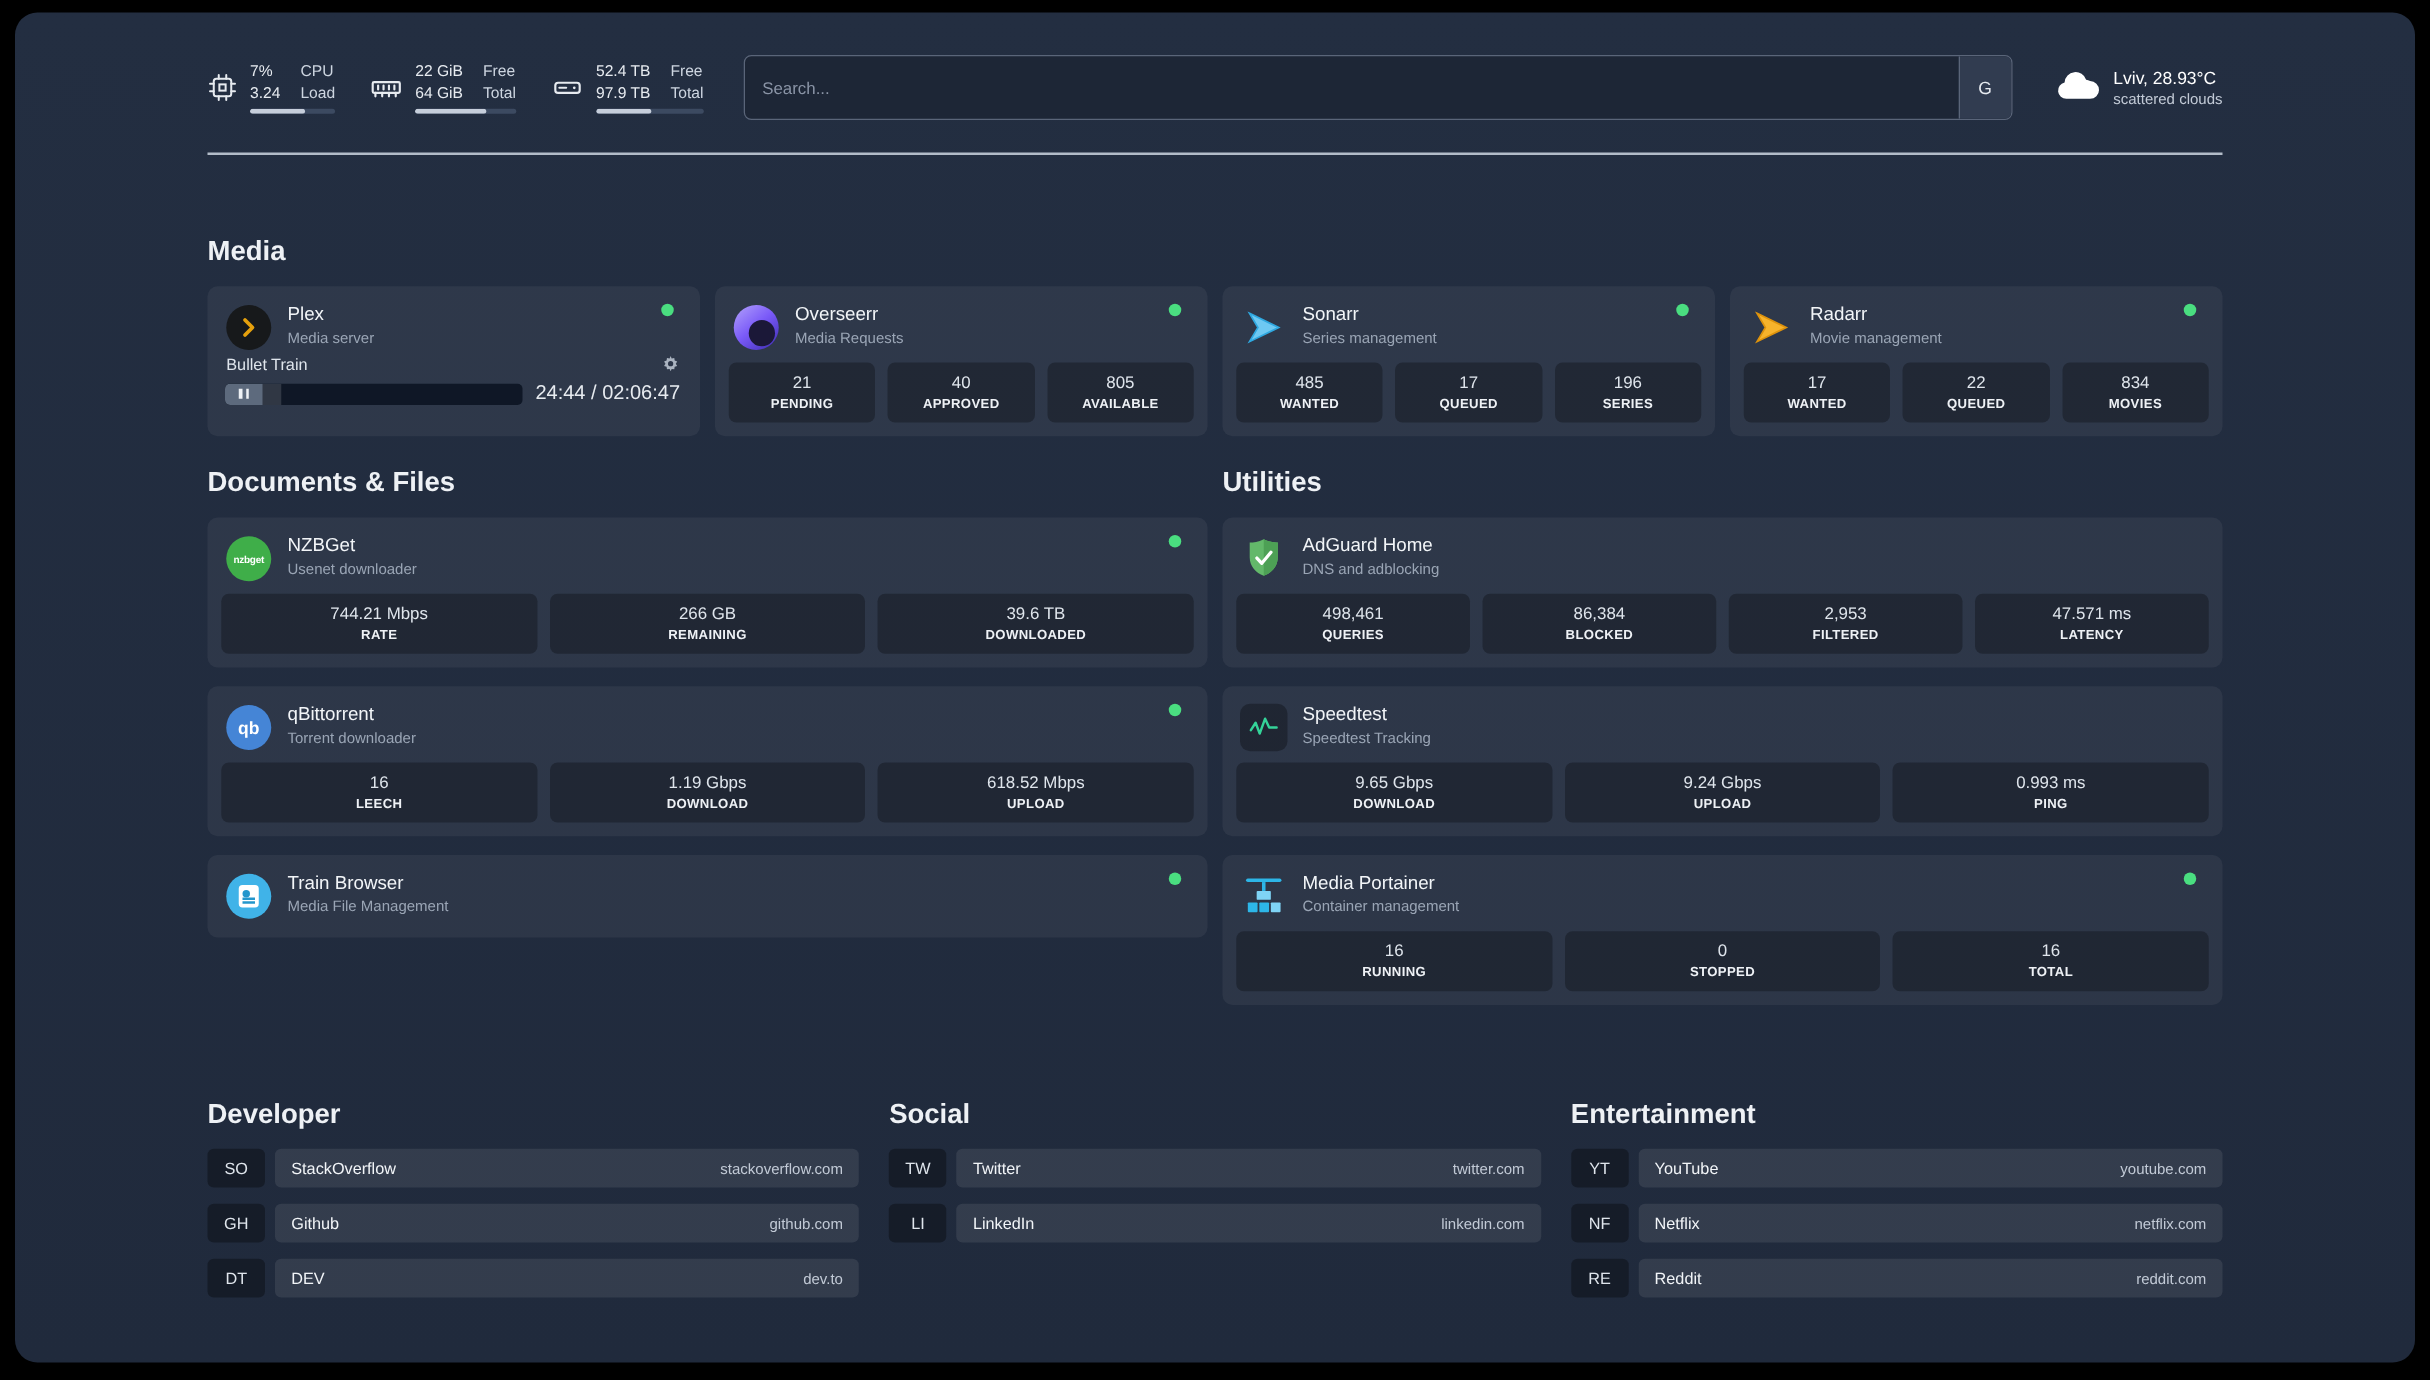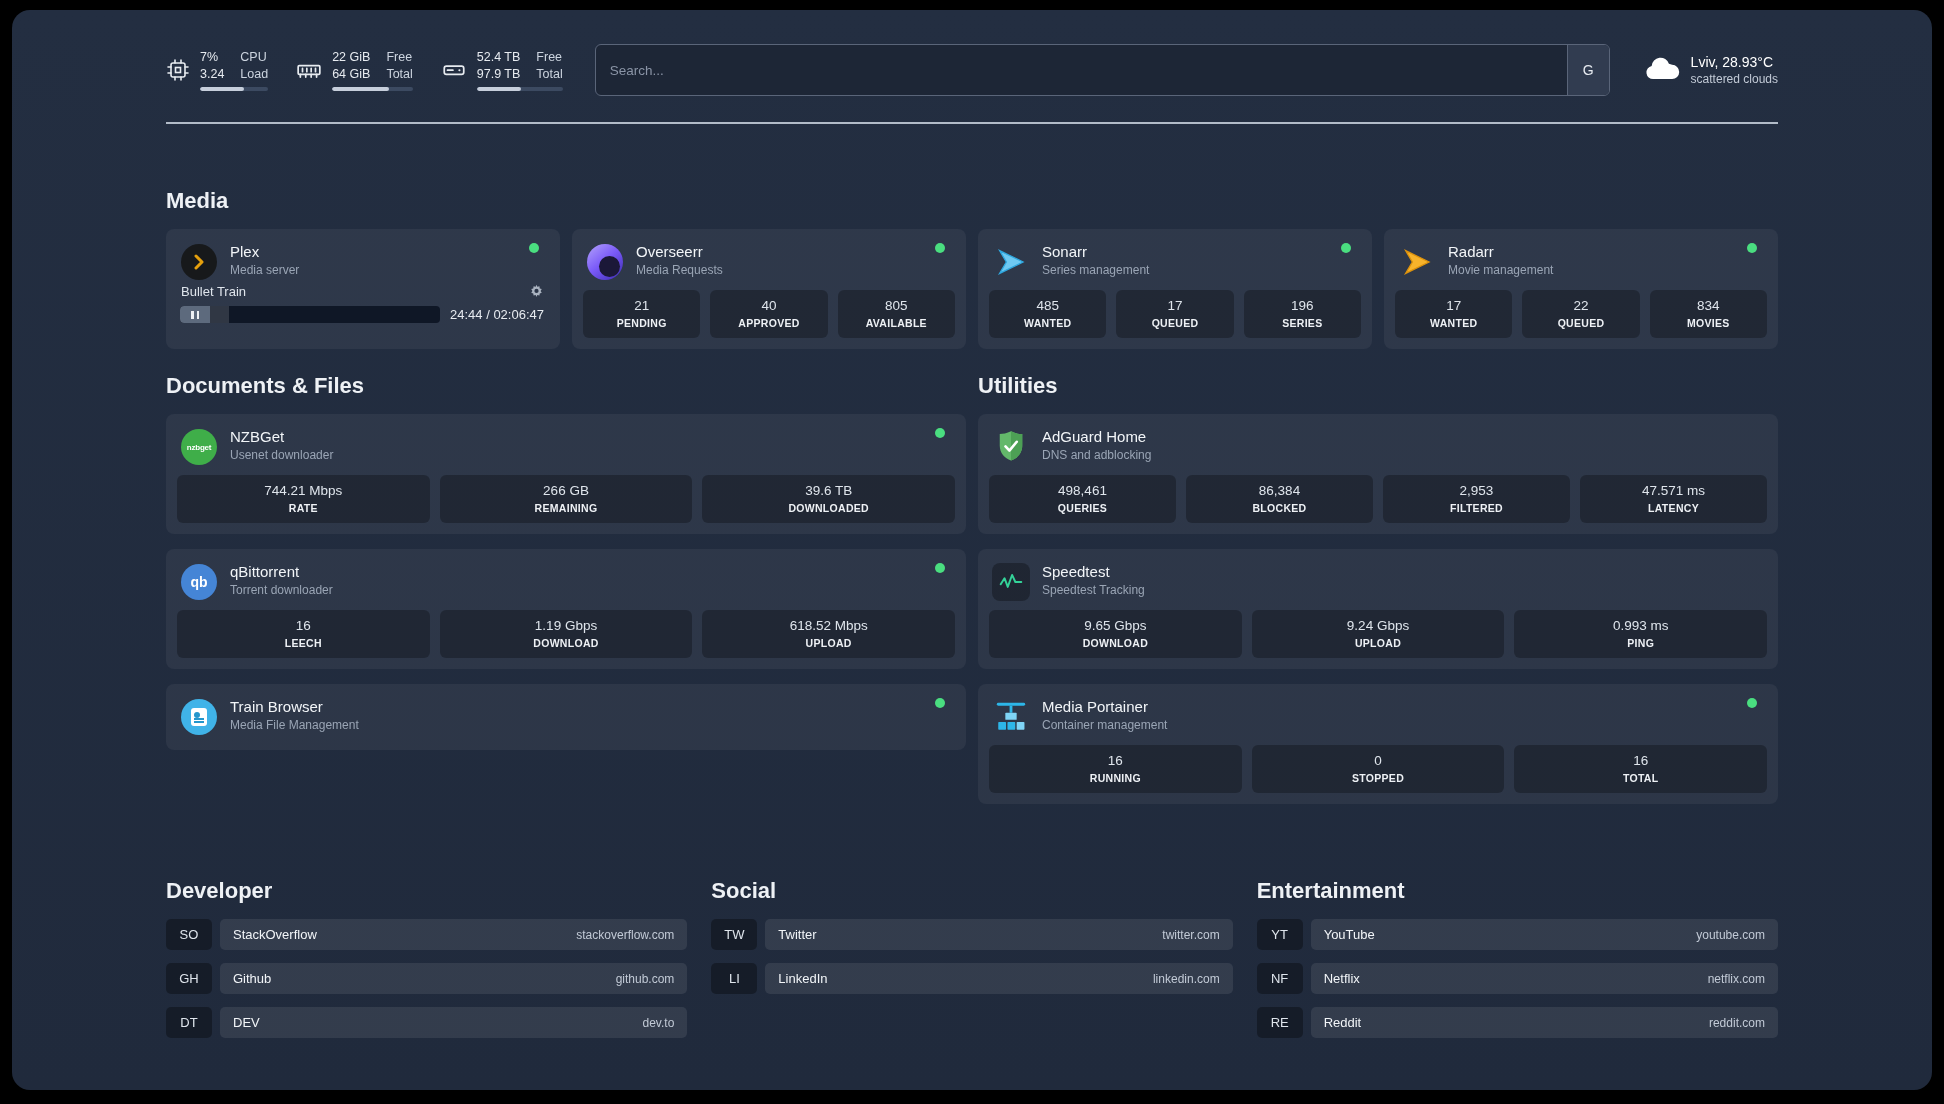--- a/index.html
+++ b/index.html
@@ -54,21 +54,21 @@
   .stat-l { font-size: 10.5px; font-weight: 700; color: #eef1f5; margin-top: 4px; letter-spacing: 0.3px; }
 
   
   .player-top { display: flex; align-items: center; justify-content: space-between; padding: 0 5px 7px 4px; color: #dfe5ec; font-size: 13px; }
   .gear { cursor: pointer; display: flex; }
   .player-row { display: flex; align-items: center; gap: 10px; padding: 0 3px 2px 3px; }
   .ptrack { flex: 1; height: 17px; background: #0f1726; border-radius: 4px; position: relative; display: flex; align-items: center; cursor: pointer; overflow: hidden; }
   .pfill { position: absolute; left: 0; top: 0; height: 100%; background: rgba(255,255,255,0.14); }
   .pause { width: 30px; height: 17px; background: #5d6a7d; border: none; border-radius: 4px 0 0 4px; display: flex; align-items: center; justify-content: center; gap: 3px; cursor: pointer; position: relative; z-index: 1; }
   .pause i { width: 2.5px; height: 8px; background: #eef1f5; display: block; }
-  .ptime { font-size: 13px; color: #e7ebf0; white-space: nowrap; padding-right: 2px; }
+  .ptime { font-size: 16px; color: #e7ebf0; white-space: nowrap; padding-right: 2px; }
 
   
   .circle { border-radius: 50%; width: 36px; height: 36px; display: flex; align-items: center; justify-content: center; }
   .icon-plex { background: #17191b; }
   .icon-overseerr { background: linear-gradient(140deg, #b3a2fb 0%, #7a5af8 48%, #3b2bb0 100%); position: relative; overflow: hidden; }
   .icon-overseerr::after { content: ""; position: absolute; width: 21px; height: 21px; border-radius: 50%; background: #1b1838; right: 3px; bottom: 3px; }
   .icon-nzbget { background: #3fae49; }
   .icon-nzbget span { color: #fff; font-size: 8px; font-weight: 700; letter-spacing: -0.2px; }
   .icon-qbit { background: #4585d6; }
   .icon-qbit span { color: #fff; font-size: 14px; font-weight: 700; }

